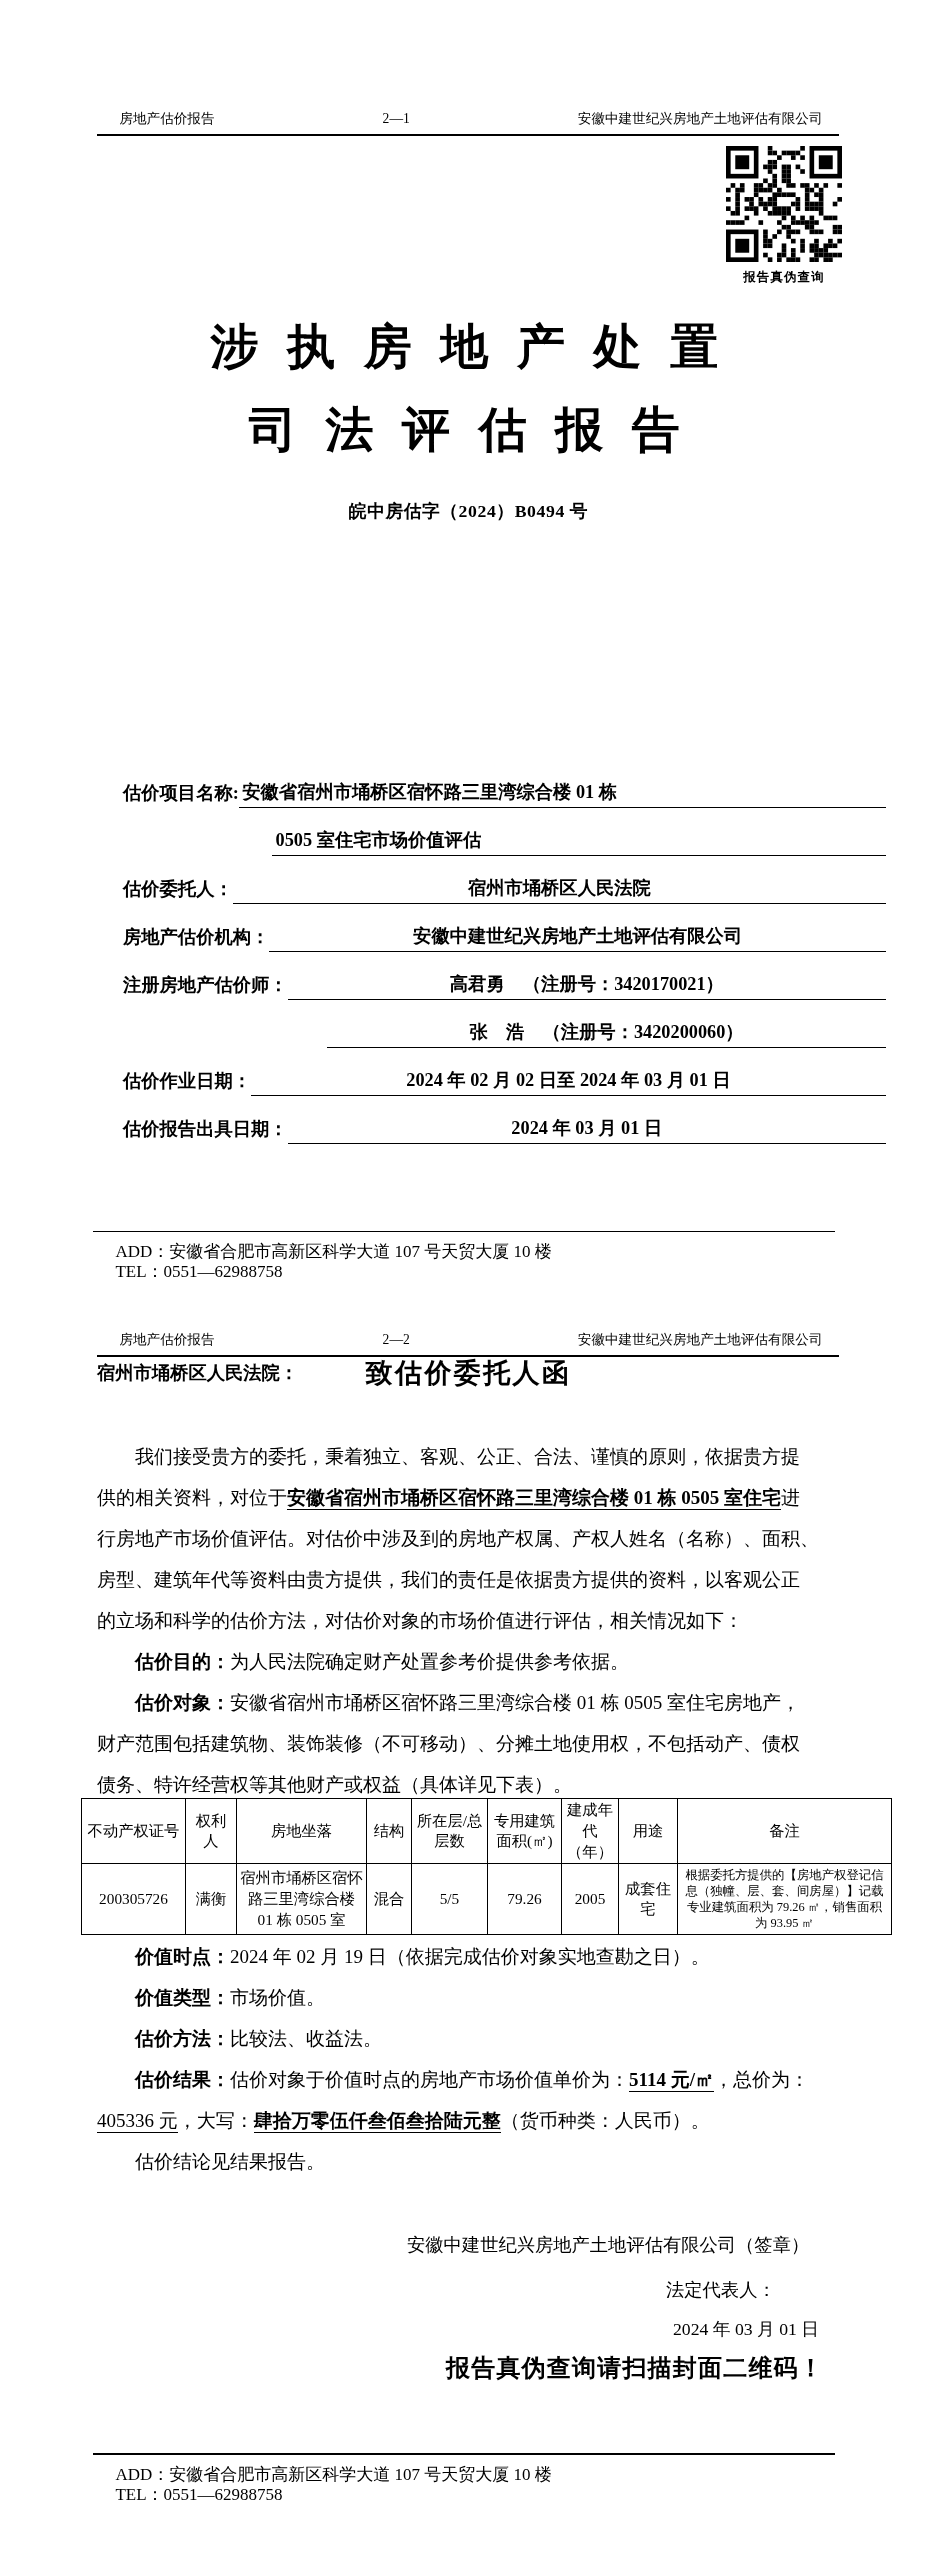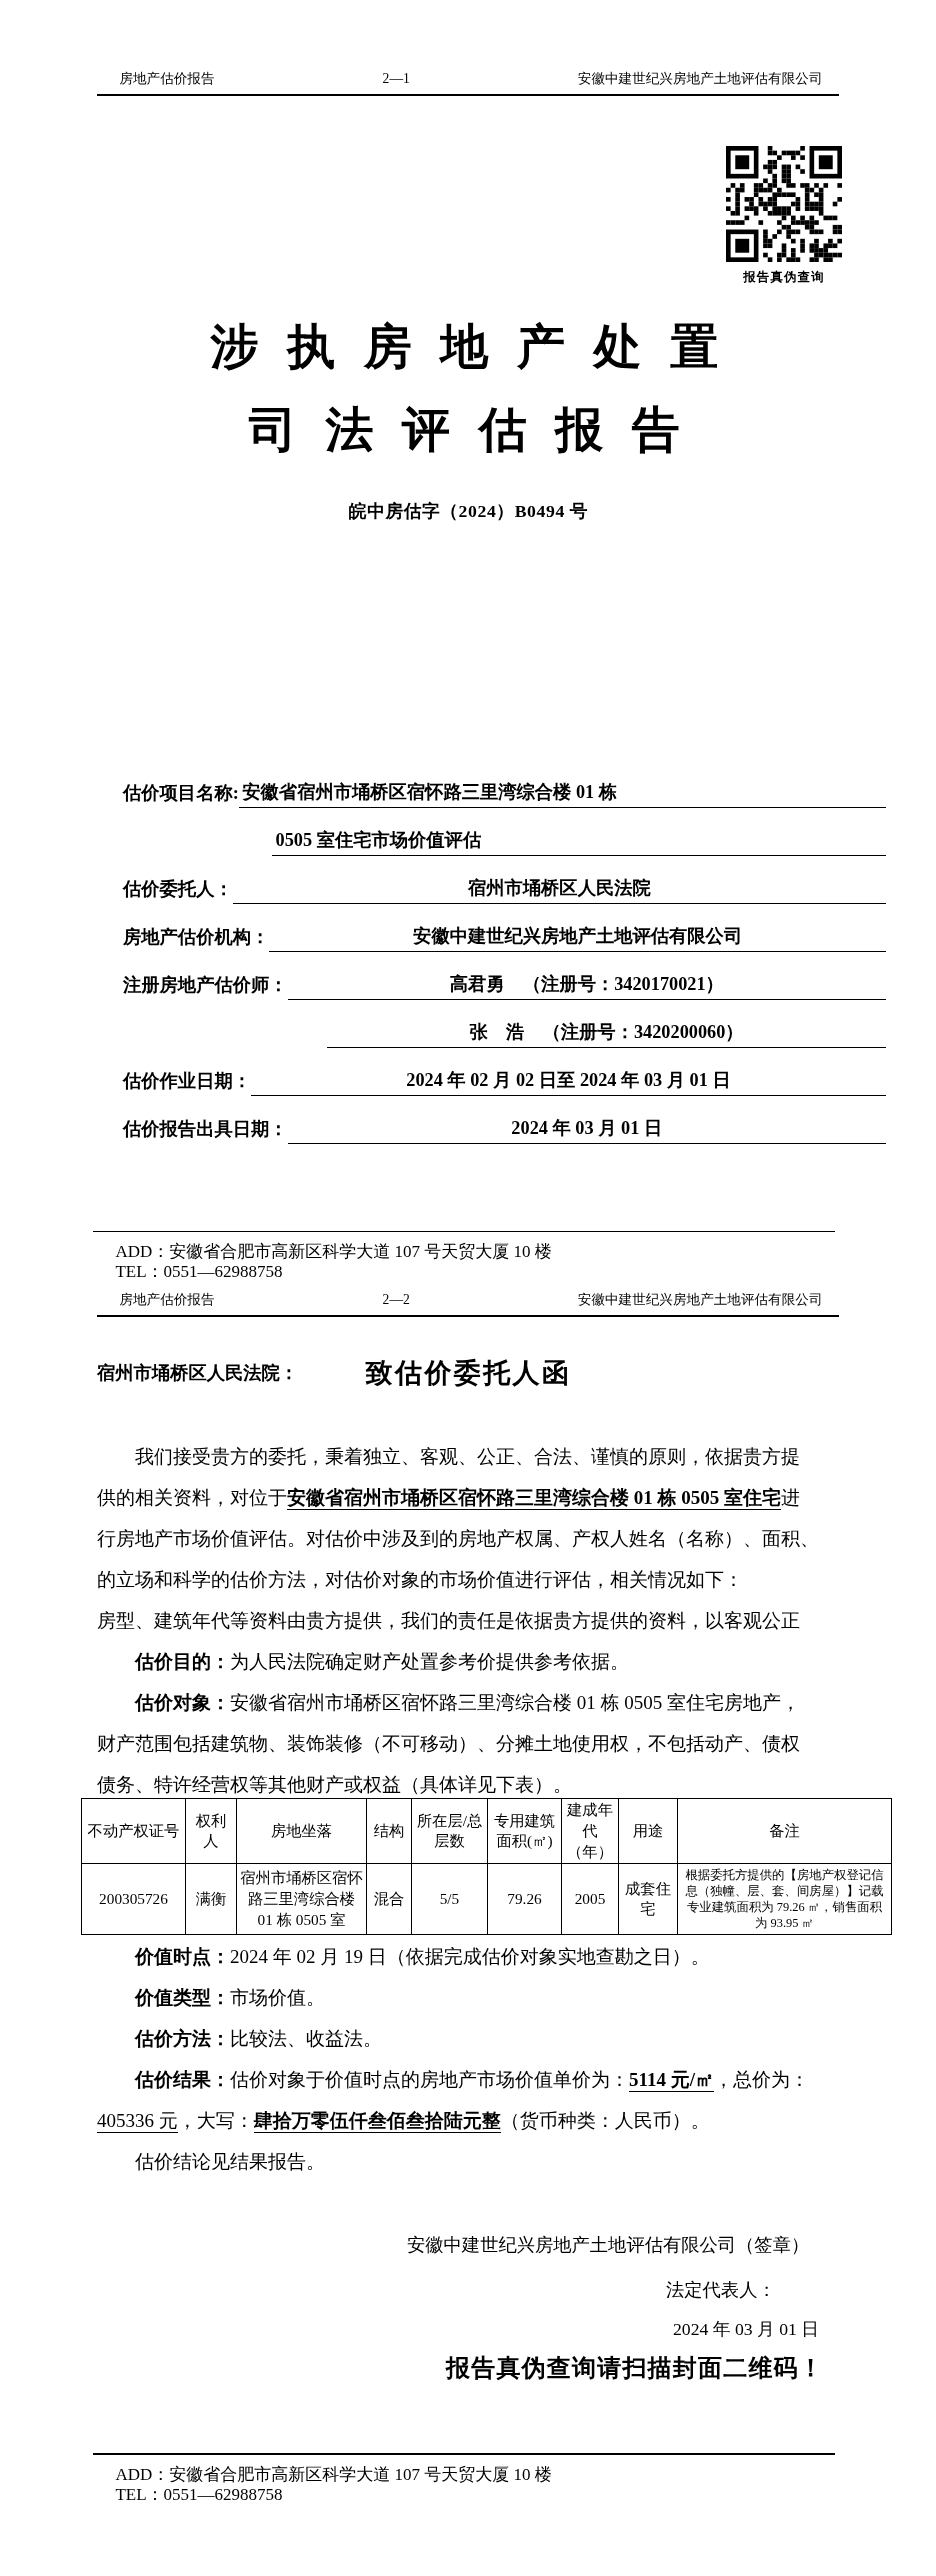--- a/index.html
+++ b/index.html
@@ -12,21 +12,21 @@
     font-family:"Liberation Serif","DejaVu Serif",serif;
     overflow:hidden;
   }
   
   .page-hdr{
     position:absolute;left:97px;width:742px;
     display:flex;justify-content:space-between;align-items:flex-end;
     font-size:13.6px;line-height:1.2;
     border-bottom:2.4px solid #000;padding-bottom:6.5px;
   }
-  .page-hdr .h-left{margin-left:22.4px;}
+  .page-hdr .h-left{margin-left:22.4px;margin-top:40px;}
   .page-hdr .h-right{margin-right:16.5px;}
   .page-ftr{
     position:absolute;left:93px;width:742px;
     border-top:1.8px solid #000;padding-top:10px;
     font-size:17px;line-height:19.5px;
   }
   .page-ftr .ftr-inner{padding-left:22.4px;}
   .ftr-b4{border-top-width:2.4px;}
   
   .qr-block{position:absolute;top:146px;left:726px;width:116px;text-align:center;}
@@ -350,22 +350,22 @@
     <span class="h-right">安徽中建世纪兴房地产土地评估有限公司</span>
   </div>
 
   <div class="letter-title">致估价委托人函</div>
   <div class="salutation">宿州市埇桥区人民法院：</div>
 
   <div class="para para1">
     <div class="pline indent">我们接受贵方的委托，秉着独立、客观、公正、合法、谨慎的原则，依据贵方提</div>
     <div class="pline"><span>供的相关资料，对位于</span><span class="ub">安徽省宿州市埇桥区宿怀路三里湾综合楼 01 栋 0505 室住宅</span><span>进</span></div>
     <div class="pline">行房地产市场价值评估。对估价中涉及到的房地产权属、产权人姓名（名称）、面积、</div>
+    <div class="pline">房型、建筑年代等资料由贵方提供，我们的责任是依据贵方提供的资料，以客观公正</div>
     <div class="pline">的立场和科学的估价方法，对估价对象的市场价值进行评估，相关情况如下：</div>
-    <div class="pline">房型、建筑年代等资料由贵方提供，我们的责任是依据贵方提供的资料，以客观公正</div>
     <div class="pline indent"><span class="blabel">估价目的：</span><span>为人民法院确定财产处置参考价提供参考依据。</span></div>
     <div class="pline indent"><span class="blabel">估价对象：</span><span>安徽省宿州市埇桥区宿怀路三里湾综合楼 01 栋 0505 室住宅房地产，</span></div>
     <div class="pline">财产范围包括建筑物、装饰装修（不可移动）、分摊土地使用权，不包括动产、债权</div>
     <div class="pline">债务、特许经营权等其他财产或权益（具体详见下表）。</div>
   </div>
 
   <table class="prop-table">
     <colgroup>
       <col style="width:104px">
         <col style="width:51px">

